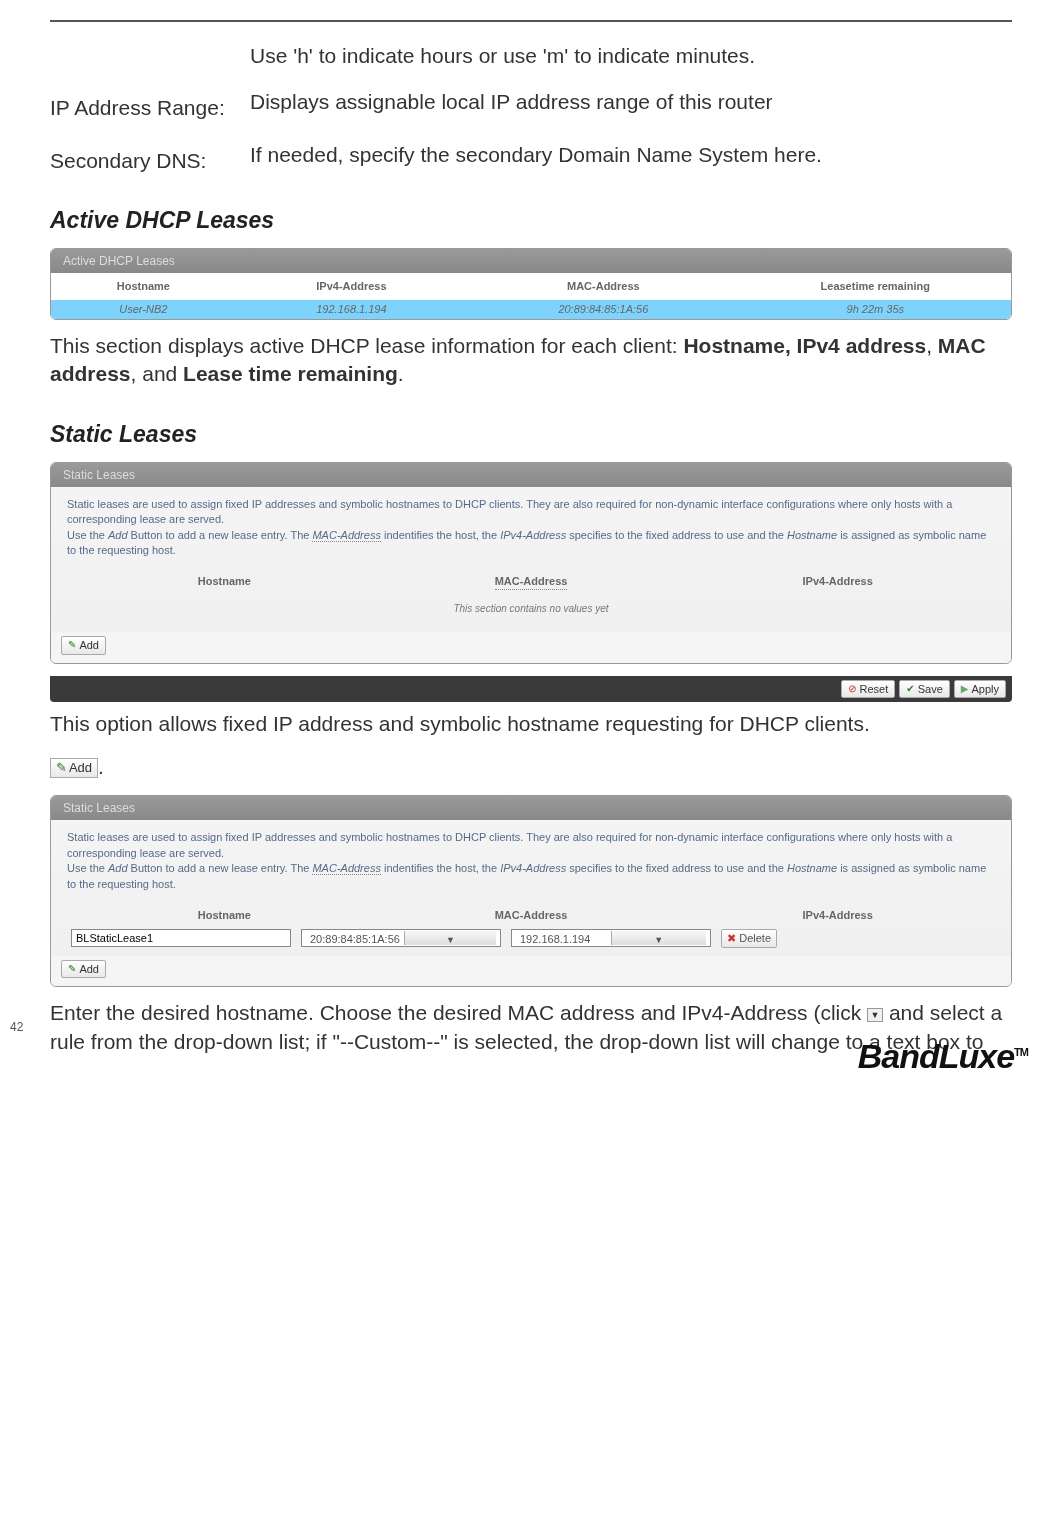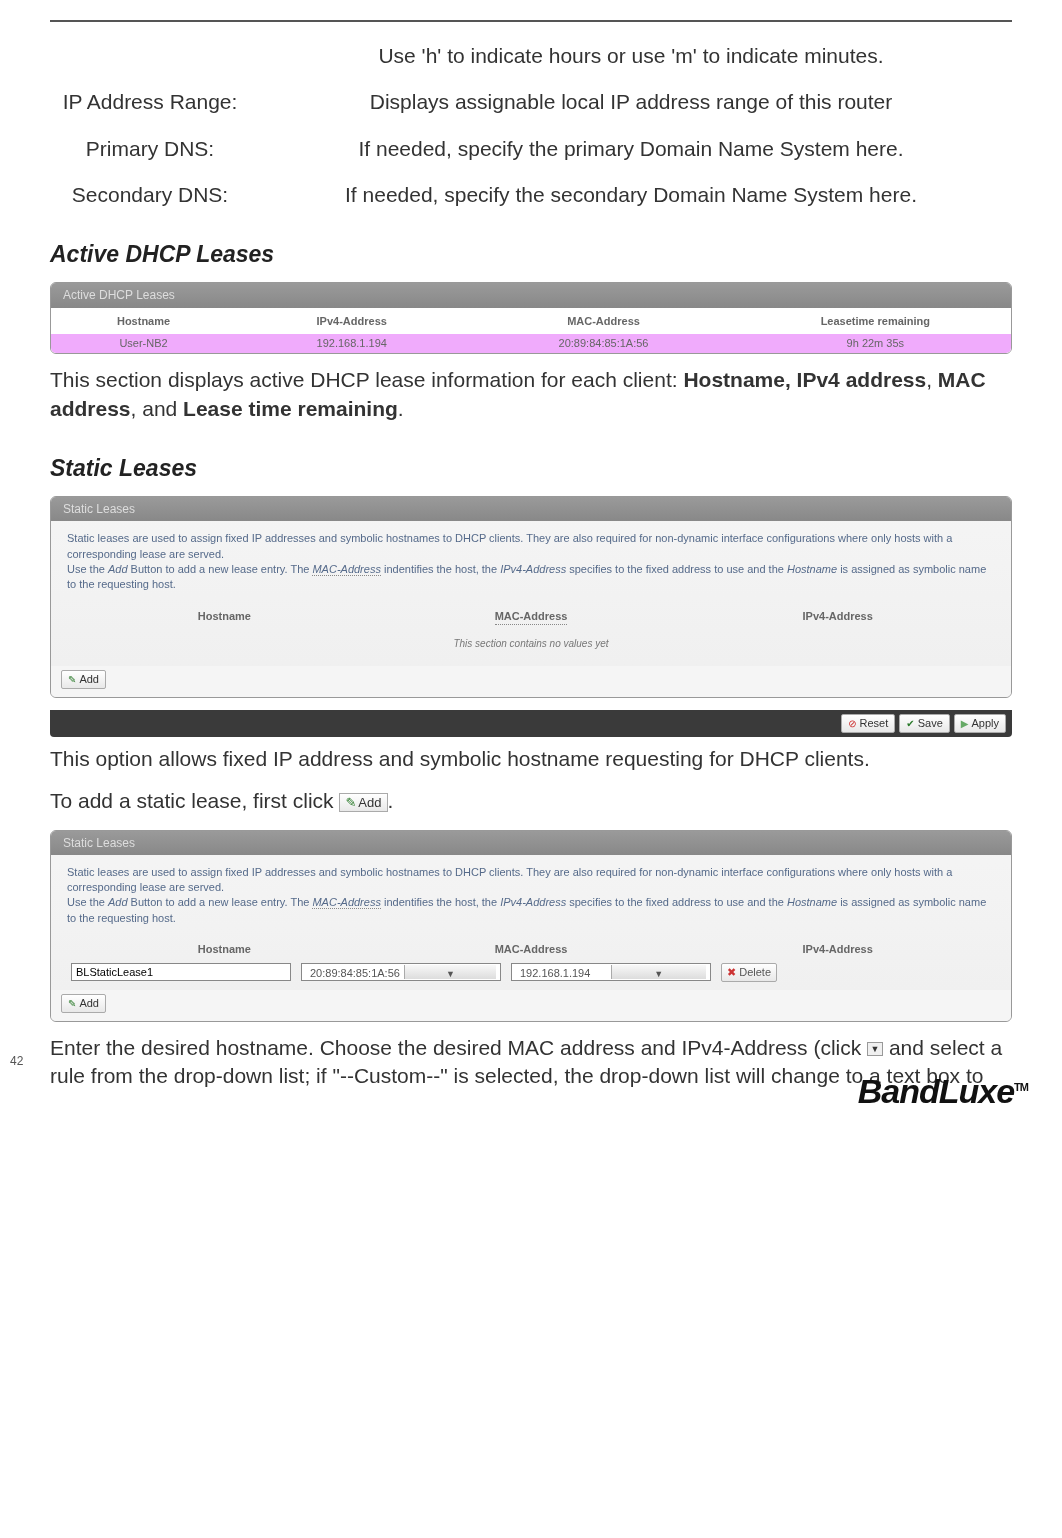--- a/index.html
+++ b/index.html
@@ -9,22 +9,22 @@
     width: 1062px;
     margin: 0 auto;
     padding: 20px 50px 20px 50px;
     color: #333;
     font-size: 21px;
     line-height: 1.35;
     position: relative;
   }
   .top-border { border-top: 2px solid #555; margin-bottom: 20px; }
   .def-table { width: 100%; }
-  .def-row { display: flex; margin-bottom: 18px; text-align: center; }
-  .def-term { width: 200px; flex: 0 0 200px; }
+  .def-row { display: flex; margin-bottom: 18px; }
+  .def-term { width: 200px; flex: 0 0 200px; margin-top: 6px; }
   .def-desc { flex: 1; }
   .section-title {
     font-weight: bold;
     font-style: italic;
     font-size: 23px;
     margin-top: 30px;
     margin-bottom: 12px;
     color: #222;
   }
   .panel {
@@ -49,21 +49,22 @@
     color: #666;
     font-size: 11px;
     padding: 6px 10px;
     text-align: center;
   }
   .lease-table td {
     text-align: center;
     font-size: 11px;
     color: #666;
     padding: 2px 20px;
-    background: #f0abfc;
+    background: #7dd3fc;
+    font-style: italic;
   }
   .panel-desc {
     padding: 10px 16px 6px 16px;
     font-size: 11px;
     color: #556a8a;
     line-height: 1.4;
   }
   .static-headers {
     display: flex;
     padding: 10px 20px 2px 20px;
@@ -184,24 +185,20 @@
 <div class="top-border"></div>
 
 <div class="def-table">
   <div class="def-row">
     <div class="def-term"></div>
     <div class="def-desc">Use 'h' to indicate hours or use 'm' to indicate minutes.</div>
   </div>
   <div class="def-row">
     <div class="def-term">IP Address Range:</div>
     <div class="def-desc">Displays assignable local IP address range of this router</div>
-  </div>
-  <div class="def-row">
-    <div class="def-term">Primary DNS:</div>
-    <div class="def-desc">If needed, specify the primary Domain Name System here.</div>
   </div>
   <div class="def-row">
     <div class="def-term">Secondary DNS:</div>
     <div class="def-desc">If needed, specify the secondary Domain Name System here.</div>
   </div>
 </div>
 
 <div class="section-title">Active DHCP Leases</div>
 
 <div class="panel">
@@ -267,21 +264,20 @@
     </span>
   <span class="btn">
       <span class="btn-icon ico-apply">▶</span>
       <span>Apply</span>
     </span>
 </div>
 
 <p class="para">This option allows fixed IP address and symbolic hostname requesting for DHCP clients.</p>
 
 <p class="para">
-  <span>To add a static lease, first click </span>
   <span class="inline-btn">
     <span class="ico-add">✎</span>
     <span>Add</span>
   </span><span>.</span>
 </p>
 
 <div class="panel">
   <div class="panel-header">Static Leases</div>
   <div class="panel-desc">
     <div>Static leases are used to assign fixed IP addresses and symbolic hostnames to DHCP clients. They are also required for non-dynamic interface configurations where only hosts with a corresponding lease are served.</div>

